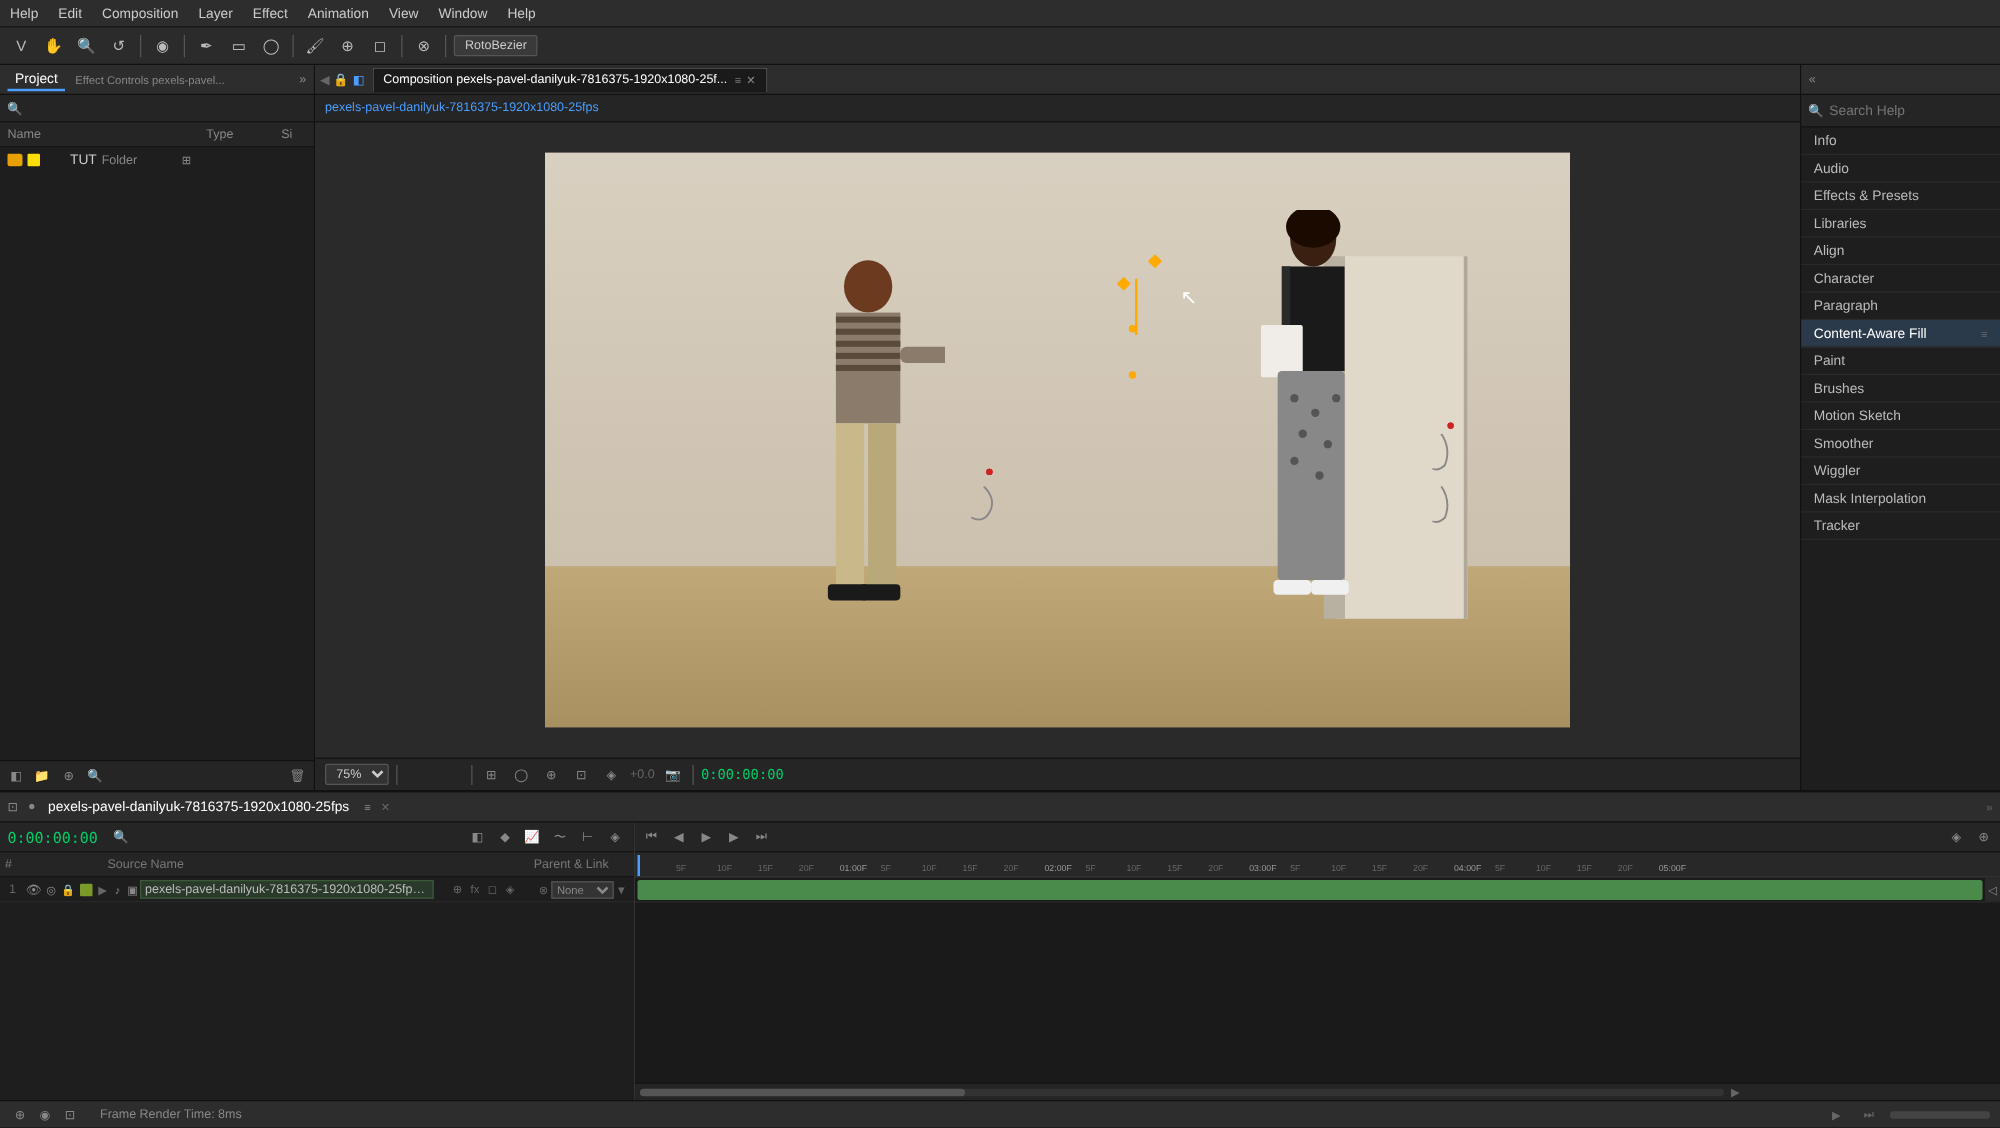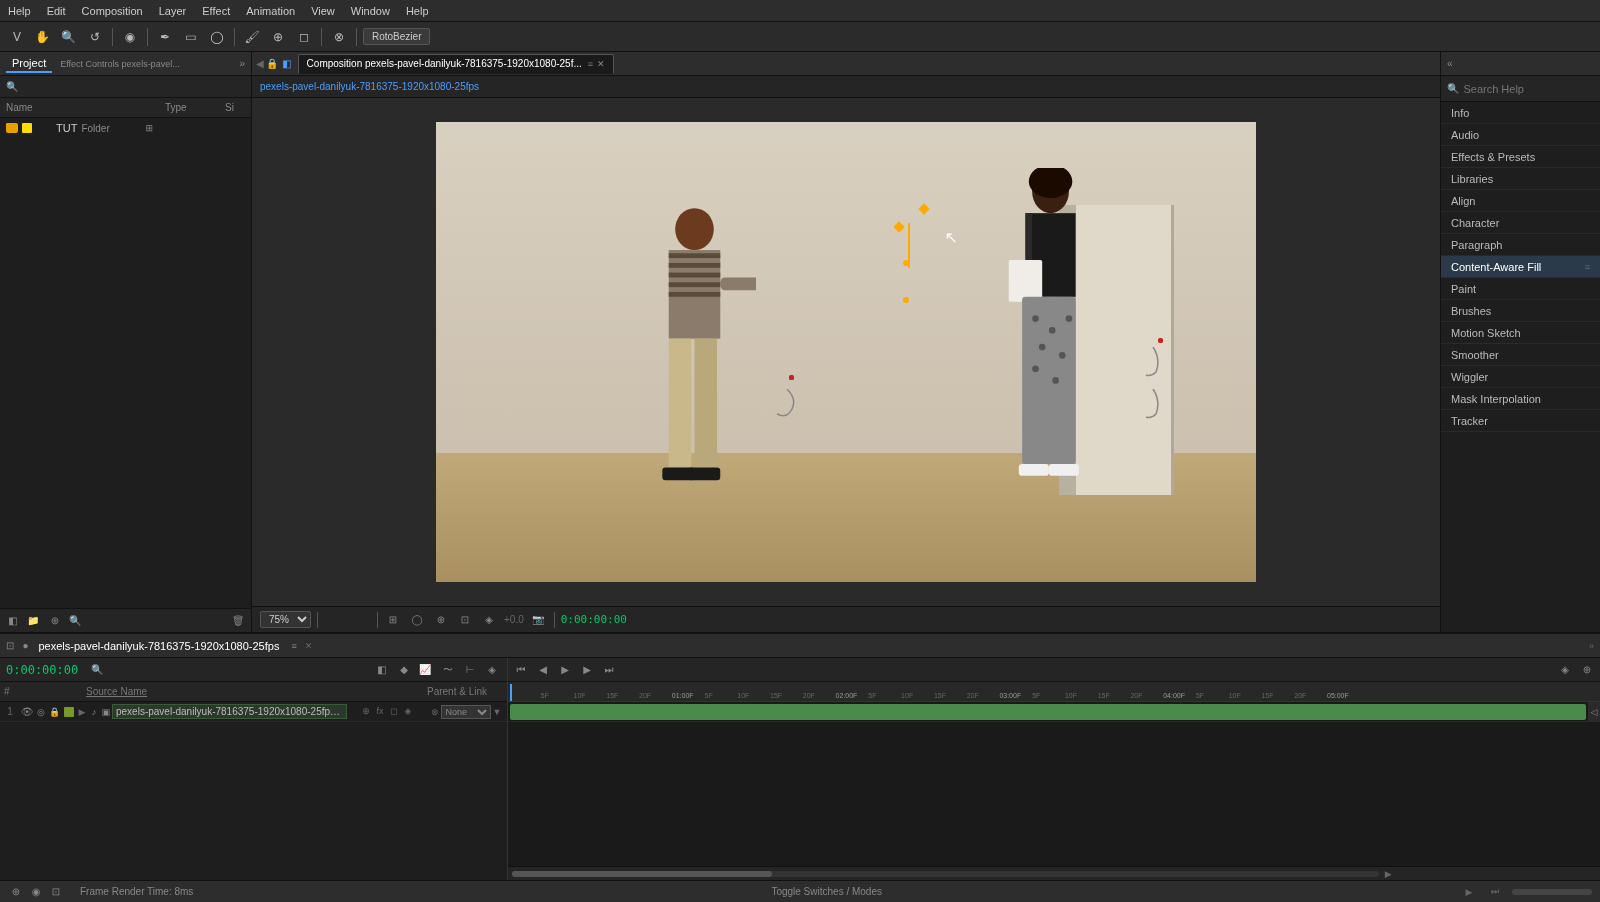--- a/index.html
+++ b/index.html
@@ -901,21 +901,21 @@
         <button class="tl-btn">〜</button>
         <button class="tl-btn">⊢</button>
         <button class="tl-btn">◈</button>
       </div>
 
       <div class="tl-col-headers">
         <span style="width:20px;flex-shrink:0;">#</span>
         <span style="width:14px;flex-shrink:0;"></span>
         <span style="width:14px;flex-shrink:0;"></span>
         <span style="width:14px;flex-shrink:0;"></span>
-        <span style="flex:1;text-decoration:underline;" class="tl-col-name">Source Name</span>
+        <span style="flex:1;" class="tl-col-name">Source Name</span>
         <span style="width:80px;font-size:10px;color:#777;"></span>
         <span style="width:80px;font-size:10px;color:#777;" class="tl-col-parent">Parent &amp; Link</span>
       </div>
 
       <div class="tl-layer">
         <span class="layer-num">1</span>
         <span class="layer-eye">👁</span>
         <span style="width:14px;text-align:center;font-size:9px;color:#888;">◎</span>
         <span style="width:14px;text-align:center;font-size:9px;color:#888;">🔒</span>
         <div class="layer-color-dot"></div>
@@ -1013,20 +1013,19 @@
 
   </div>
 
   <div class="status-bar">
     <div class="status-icons">
       <span class="status-icon">⊕</span>
       <span class="status-icon">◉</span>
       <span class="status-icon">⊡</span>
     </div>
     <span class="status-text">Frame Render Time:  8ms</span>
-    <span class="status-center">Toggle Switches / Modes</span>
     <div class="status-right">
       <button class="tl-bottom-btn">▶</button>
       <button class="tl-bottom-btn">⏭</button>
       <span style="width:80px;height:6px;background:#444;border-radius:3px;display:inline-block;"></span>
     </div>
   </div>
 </div>
 
 </body></html>

